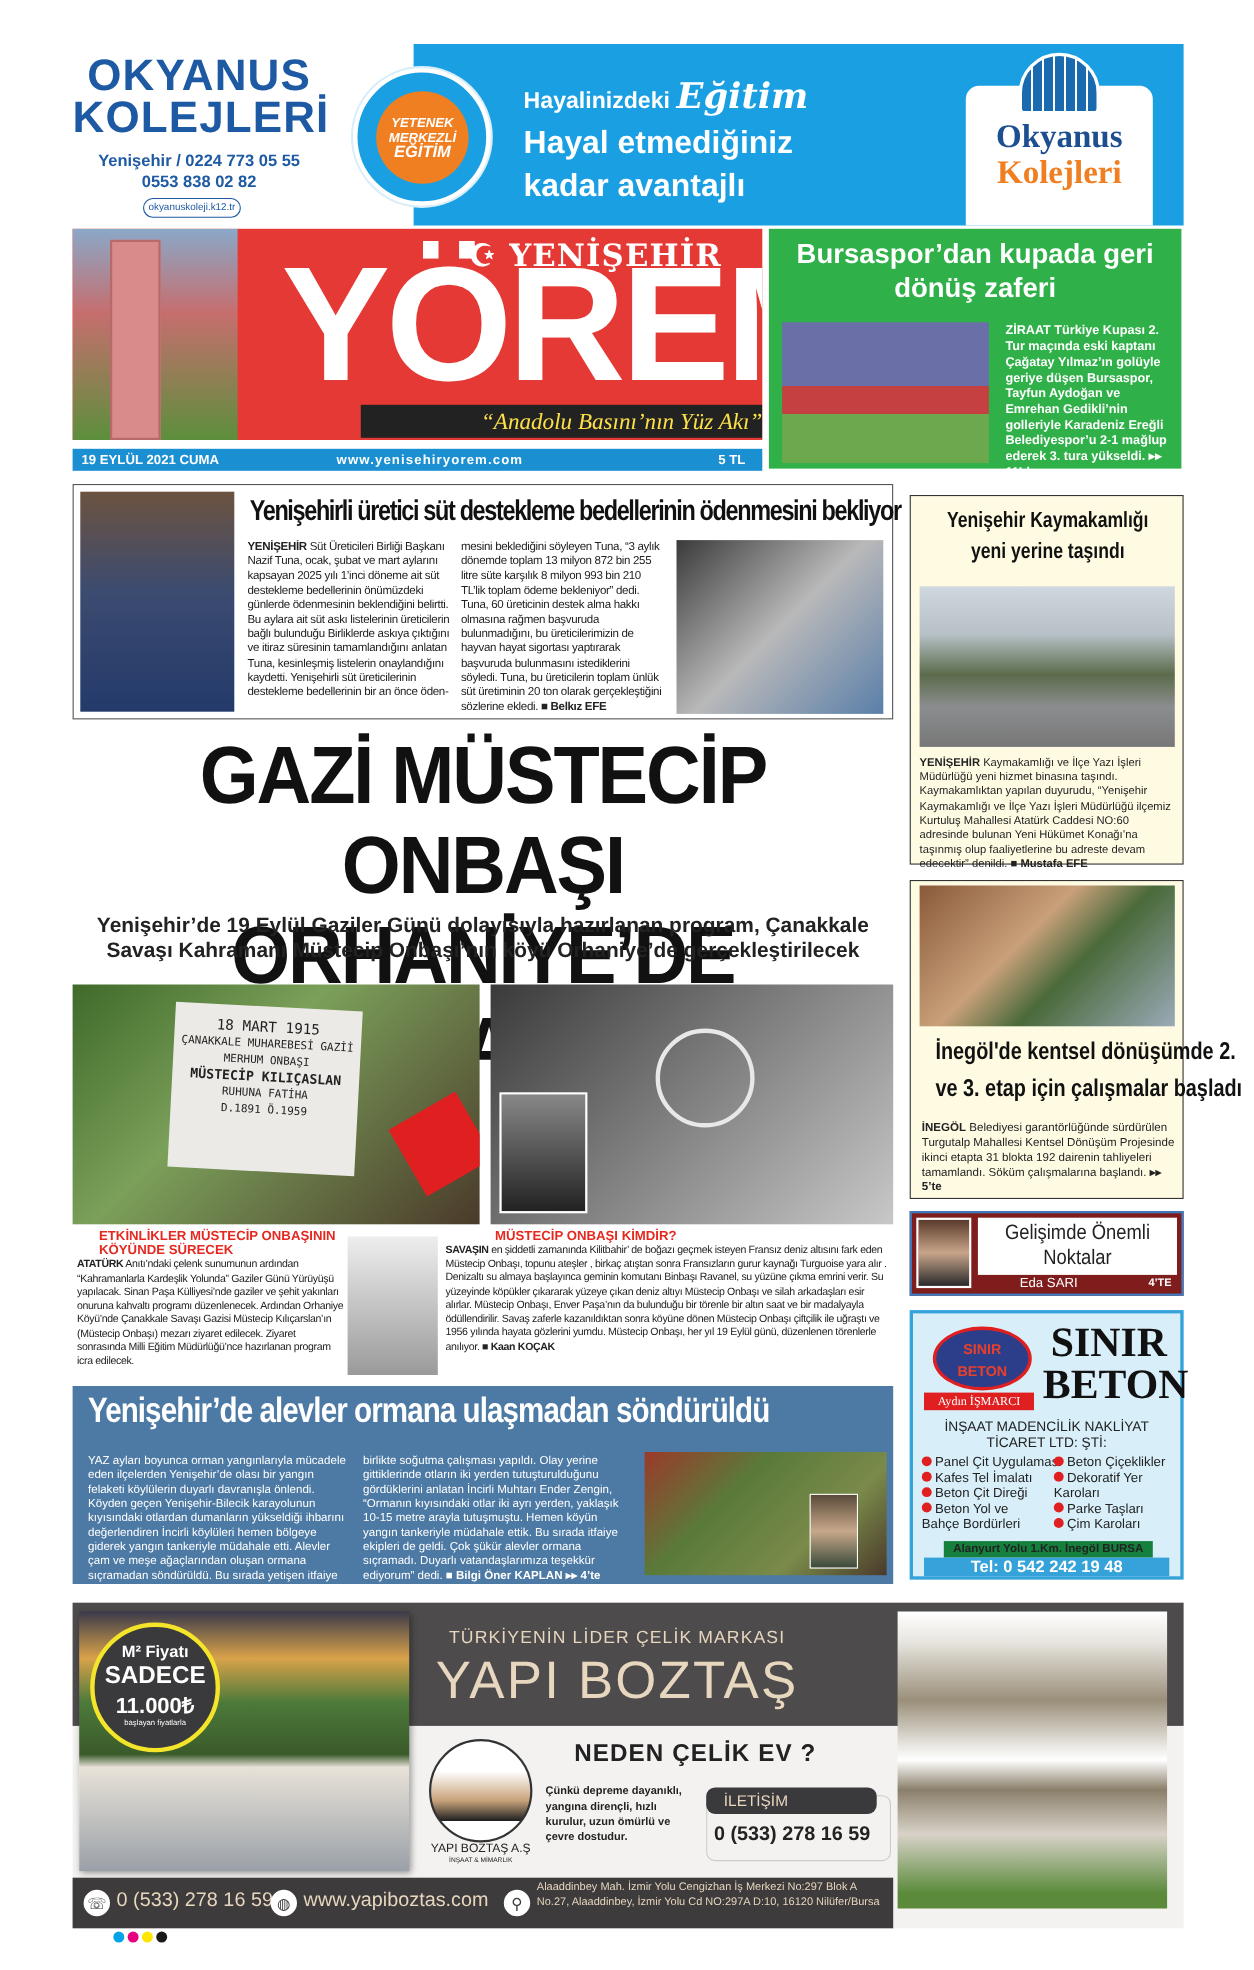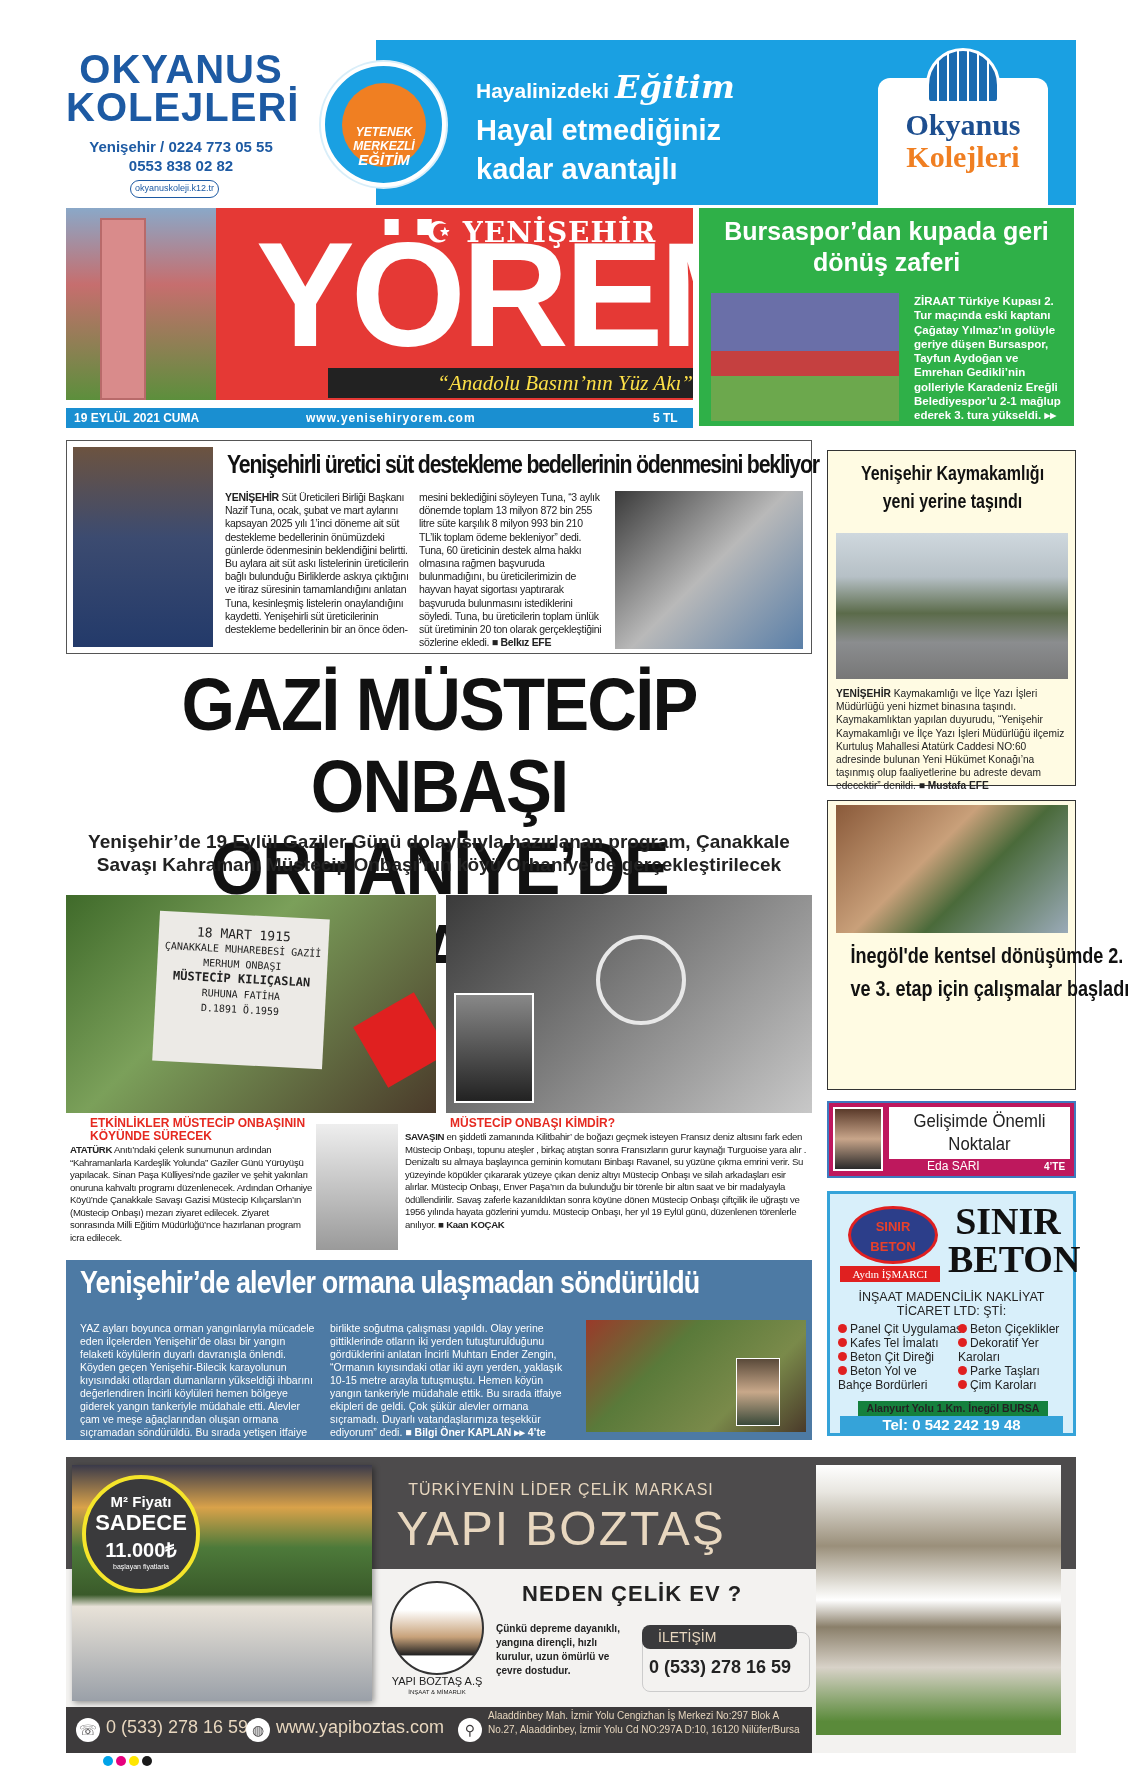--- a/index.html
+++ b/index.html
@@ -6,21 +6,21 @@
 body{width:1140px;height:1791px;background:#fff;position:relative;overflow:hidden;font-family:"Liberation Sans",sans-serif;color:#222}
 .abs{position:absolute}
 
 #topad{left:66px;top:40px;width:1010px;height:165px;background:#fff}
 #topad .blue{position:absolute;left:310px;top:0;width:700px;height:165px;background:#1aa0e2}
 #okyanus-title{position:absolute;left:0;top:10px;width:230px;text-align:center;color:#1d5aa3;font-weight:bold;font-size:40px;line-height:38px;letter-spacing:1px}
 #ok-phone1{position:absolute;left:0;top:98px;width:230px;text-align:center;color:#1d5aa3;font-weight:bold;font-size:15px}
 #ok-phone2{position:absolute;left:0;top:117px;width:230px;text-align:center;color:#1d5aa3;font-weight:bold;font-size:15px}
 #ok-web{position:absolute;left:64px;top:140px;width:89px;height:18px;border:1.5px solid #1d5aa3;border-radius:10px;font-size:9px;text-align:center;line-height:15px;color:#1d5aa3}
 #badge-ring{position:absolute;left:255px;top:22px;width:125px;height:125px;border-radius:50%;background:#1aa0e2;border:4px solid #fff;box-shadow:0 0 0 2px #d9eef9}
-#badge{position:absolute;left:17px;top:17px;width:84px;height:84px;border-radius:50%;background:#f07f22;color:#fff;font-weight:bold;font-style:italic;font-size:12px;text-align:center;display:flex;flex-direction:column;justify-content:flex-end;line-height:14px}
+#badge{position:absolute;left:17px;top:17px;width:84px;height:84px;border-radius:50%;background:#f07f22;color:#fff;font-weight:bold;font-style:italic;font-size:12px;text-align:center;display:flex;flex-direction:column;justify-content:center;line-height:14px}
 #ad-line1{position:absolute;left:410px;top:28px;color:#fff;font-weight:bold;font-size:21px}
 #ad-line1 .script{font-family:"DejaVu Serif",serif;font-style:italic;font-size:32px;margin-left:6px}
 #ad-line2{position:absolute;left:410px;top:74px;color:#fff;font-weight:bold;font-size:29px}
 #ad-line3{position:absolute;left:410px;top:113px;color:#fff;font-weight:bold;font-size:29px}
 #ok-logo{position:absolute;left:812px;top:38px;width:170px;height:127px;background:#fff;border-radius:12px 12px 0 0;text-align:center}
 #shell{position:absolute;left:48px;top:-30px;width:74px;height:56px;border-radius:40px 40px 6px 6px;background:repeating-linear-gradient(90deg,#1a6ab0 0 8px,#fff 8px 10px);border:3px solid #fff}
 #ok-logo-1{position:absolute;left:0;top:30px;width:170px;color:#1d4e8f;font-family:"Liberation Serif",serif;font-weight:bold;font-size:30px}
 #ok-logo-2{position:absolute;left:0;top:62px;width:170px;color:#f07f22;font-family:"Liberation Serif",serif;font-weight:bold;font-size:30px}
 
 #mast{left:66px;top:208px;width:627px;height:192px;background:#e53935;overflow:hidden}
@@ -56,21 +56,21 @@
 #kay{left:827px;top:450px;width:249px;height:336px;background:#fffbe3;border:1.5px solid #333}
 #kay-title{position:absolute;left:0;top:8px;width:249px;text-align:center;font-weight:bold;font-size:20px;line-height:28px;color:#111;transform:scaleX(.8);transform-origin:center top}
 #kay-photo{position:absolute;left:8px;top:82px;width:232px;height:146px;background:linear-gradient(180deg,#cfd8de 0,#b6c0c6 30%,#5b6b4a 55%,#8b8d8f 75%,#777)}
 #kay-text{position:absolute;left:8px;top:236px;width:236px;font-size:10.2px;line-height:13.2px;color:#222}
 
 #ine{left:827px;top:800px;width:249px;height:290px;background:#fffbe3;border:1.5px solid #333}
 #ine-photo{position:absolute;left:8px;top:4px;width:232px;height:128px;background:linear-gradient(135deg,#8a5a3a,#c9a07a 40%,#4a6a3a 60%,#9aaab8)}
 #ine-title{position:absolute;left:0;top:138px;width:249px;text-align:center;font-weight:bold;font-size:22px;line-height:33px;color:#111;transform:scaleX(.82);transform-origin:center top;white-space:nowrap}
 #ine-text{position:absolute;left:10px;top:218px;width:232px;font-size:10.5px;line-height:13.5px;color:#222}
 
-#colbox{left:827px;top:1101px;width:249px;height:77px;background:#be185d;border:2px solid #3e7bbf}
+#colbox{left:827px;top:1101px;width:249px;height:77px;background:#7f1d1d;border:2px solid #3e7bbf}
 #col-photo{position:absolute;left:4px;top:4px;width:50px;height:64px;background:linear-gradient(180deg,#5a3a2a,#c8a58a 50%,#2a2a2a);border:2px solid #fff}
 #col-white{position:absolute;left:60px;top:4px;width:181px;height:52px;background:#fff}
 #col-title{position:absolute;left:0;top:2px;width:181px;text-align:center;font-size:19px;line-height:23px;color:#222;transform:scaleX(.88);transform-origin:center top}
 #col-author{position:absolute;left:98px;top:56px;color:#fff;font-size:12px}
 #col-page{position:absolute;left:215px;top:58px;color:#fff;font-size:10px;font-weight:bold}
 
 #sinir{left:827px;top:1191px;width:249px;height:245px;background:#d8effa;border:3px solid #35a3d9}
 #sinir-logo{position:absolute;left:18px;top:12px;width:90px;height:58px;border-radius:50%;background:#2c3e8a;border:3px solid #e02020;color:#e8402a;font-weight:bold;text-align:center;font-size:13px;line-height:20px;padding-top:8px}
 #sinir-owner{position:absolute;left:10px;top:72px;width:100px;height:16px;background:#e02020;color:#fff;font-family:"Liberation Serif",serif;font-weight:normal;font-size:11px;text-align:center;line-height:16px}
 #sinir-name{position:absolute;left:118px;top:8px;width:120px;text-align:center;font-family:"Liberation Serif",serif;font-weight:bold;font-size:38px;line-height:38px;color:#111}
@@ -219,20 +219,23 @@
     <b>YENİŞEHİR</b> <span>Kaymakamlığı ve İlçe Yazı İşleri Müdürlüğü yeni hizmet binasına taşındı. Kaymakamlıktan yapılan duyurudu, “Yenişehir Kaymakamlığı ve İlçe Yazı İşleri Müdürlüğü ilçemiz Kurtuluş Mahallesi Atatürk Caddesi NO:60 adresinde bulunan Yeni Hükümet Konağı’na taşınmış olup faaliyetlerine bu adreste devam edecektir” denildi.</span> <b>■ Mustafa EFE</b>
   </div>
 </div>
 
 <div id="ine" class="abs">
   <div id="ine-photo"></div>
   <div id="ine-title">
     <div>İnegöl'de kentsel dönüşümde 2.</div>
     <div>ve 3. etap için çalışmalar başladı</div>
   </div>
+  <div id="ine-text">
+    <b>İNEGÖL</b> <span>Belediyesi garantörlüğünde sürdürülen Turgutalp Mahallesi Kentsel Dönüşüm Projesinde ikinci etapta 31 blokta 192 dairenin tahliyeleri tamamlandı. Söküm çalışmalarına başlandı.</span> <b style="color:#222">▸▸ 5’te</b>
+  </div>
 </div>
 
 <div id="colbox" class="abs">
   <div id="col-photo"></div>
   <div id="col-white">
     <div id="col-title">Gelişimde Önemli Noktalar</div>
   </div>
   <div id="col-author">Eda SARI</div>
   <div id="col-page">4’TE</div>
 </div>

